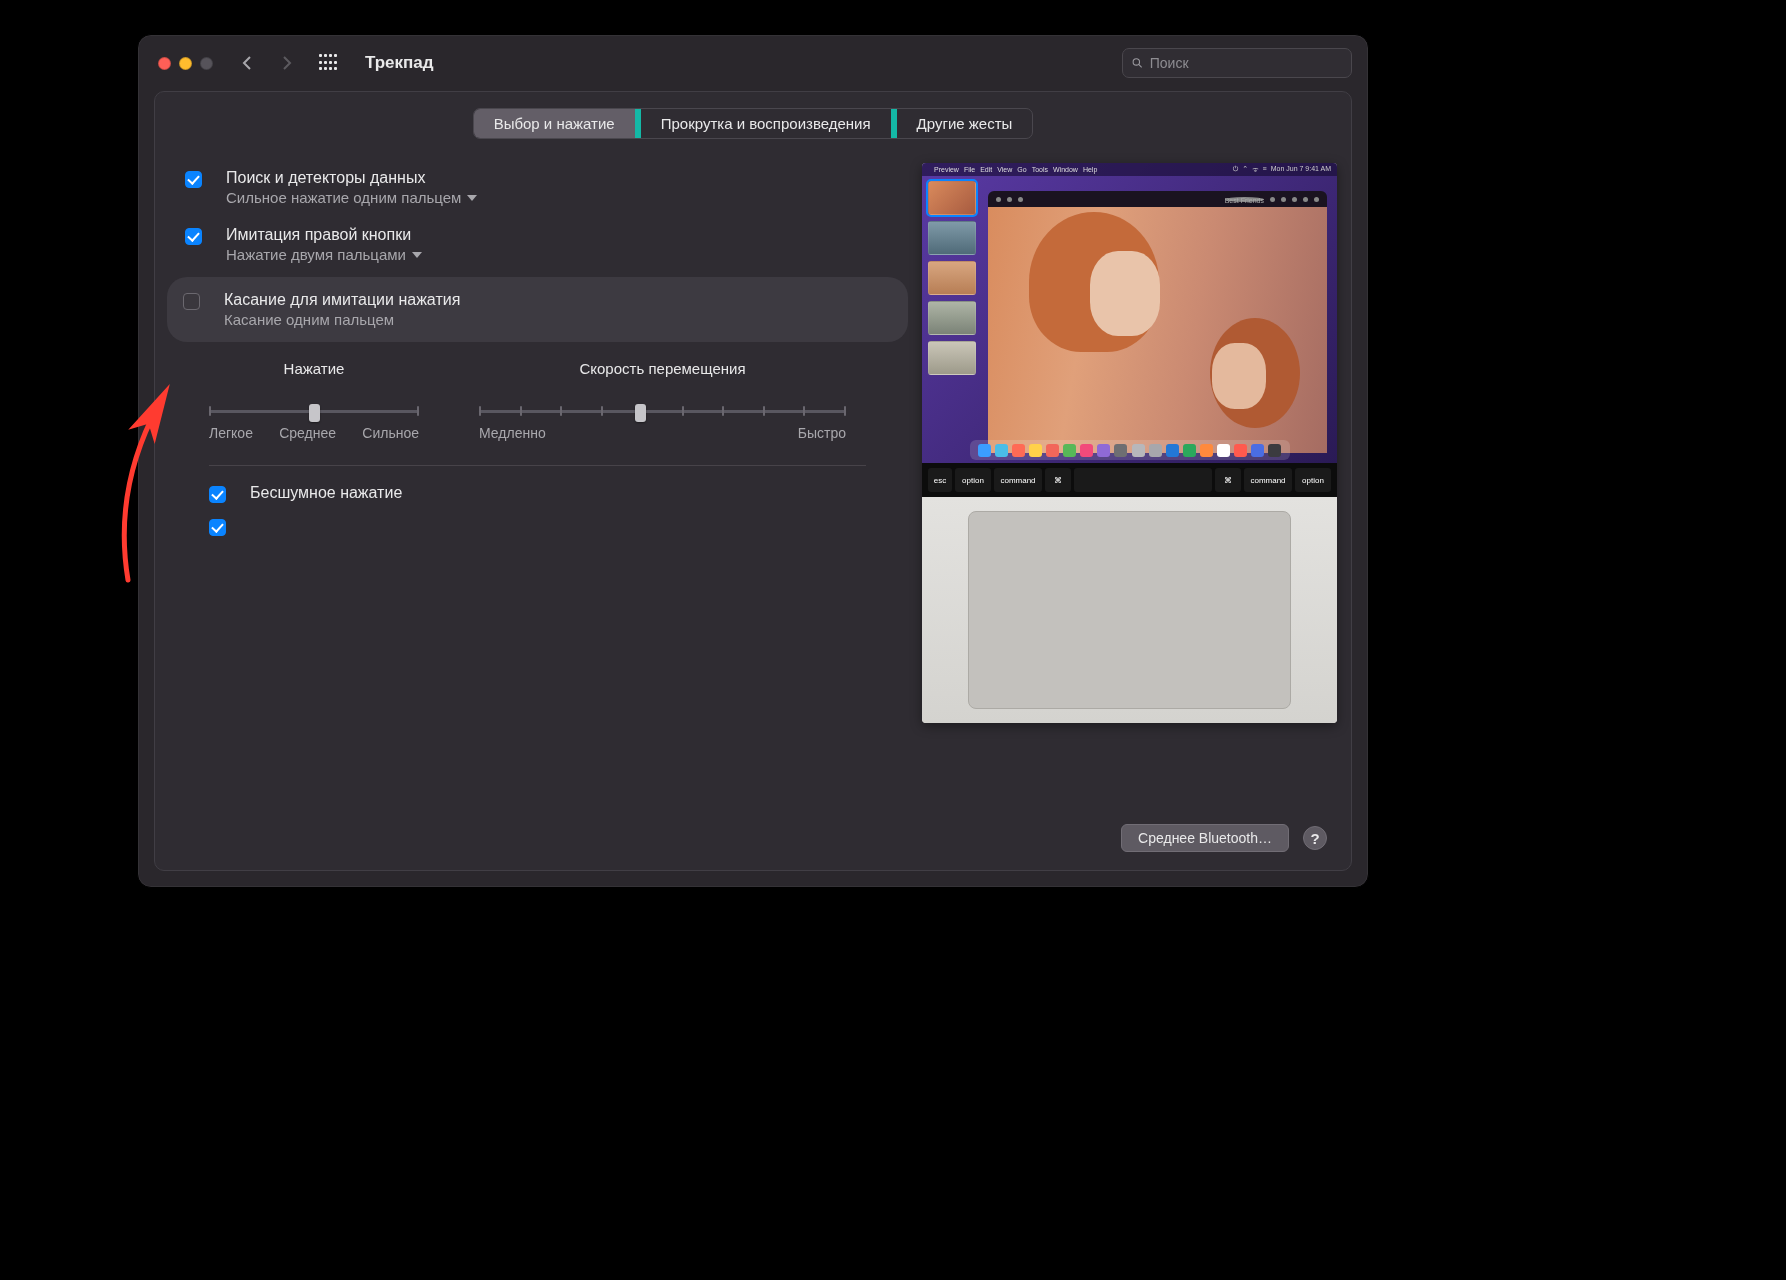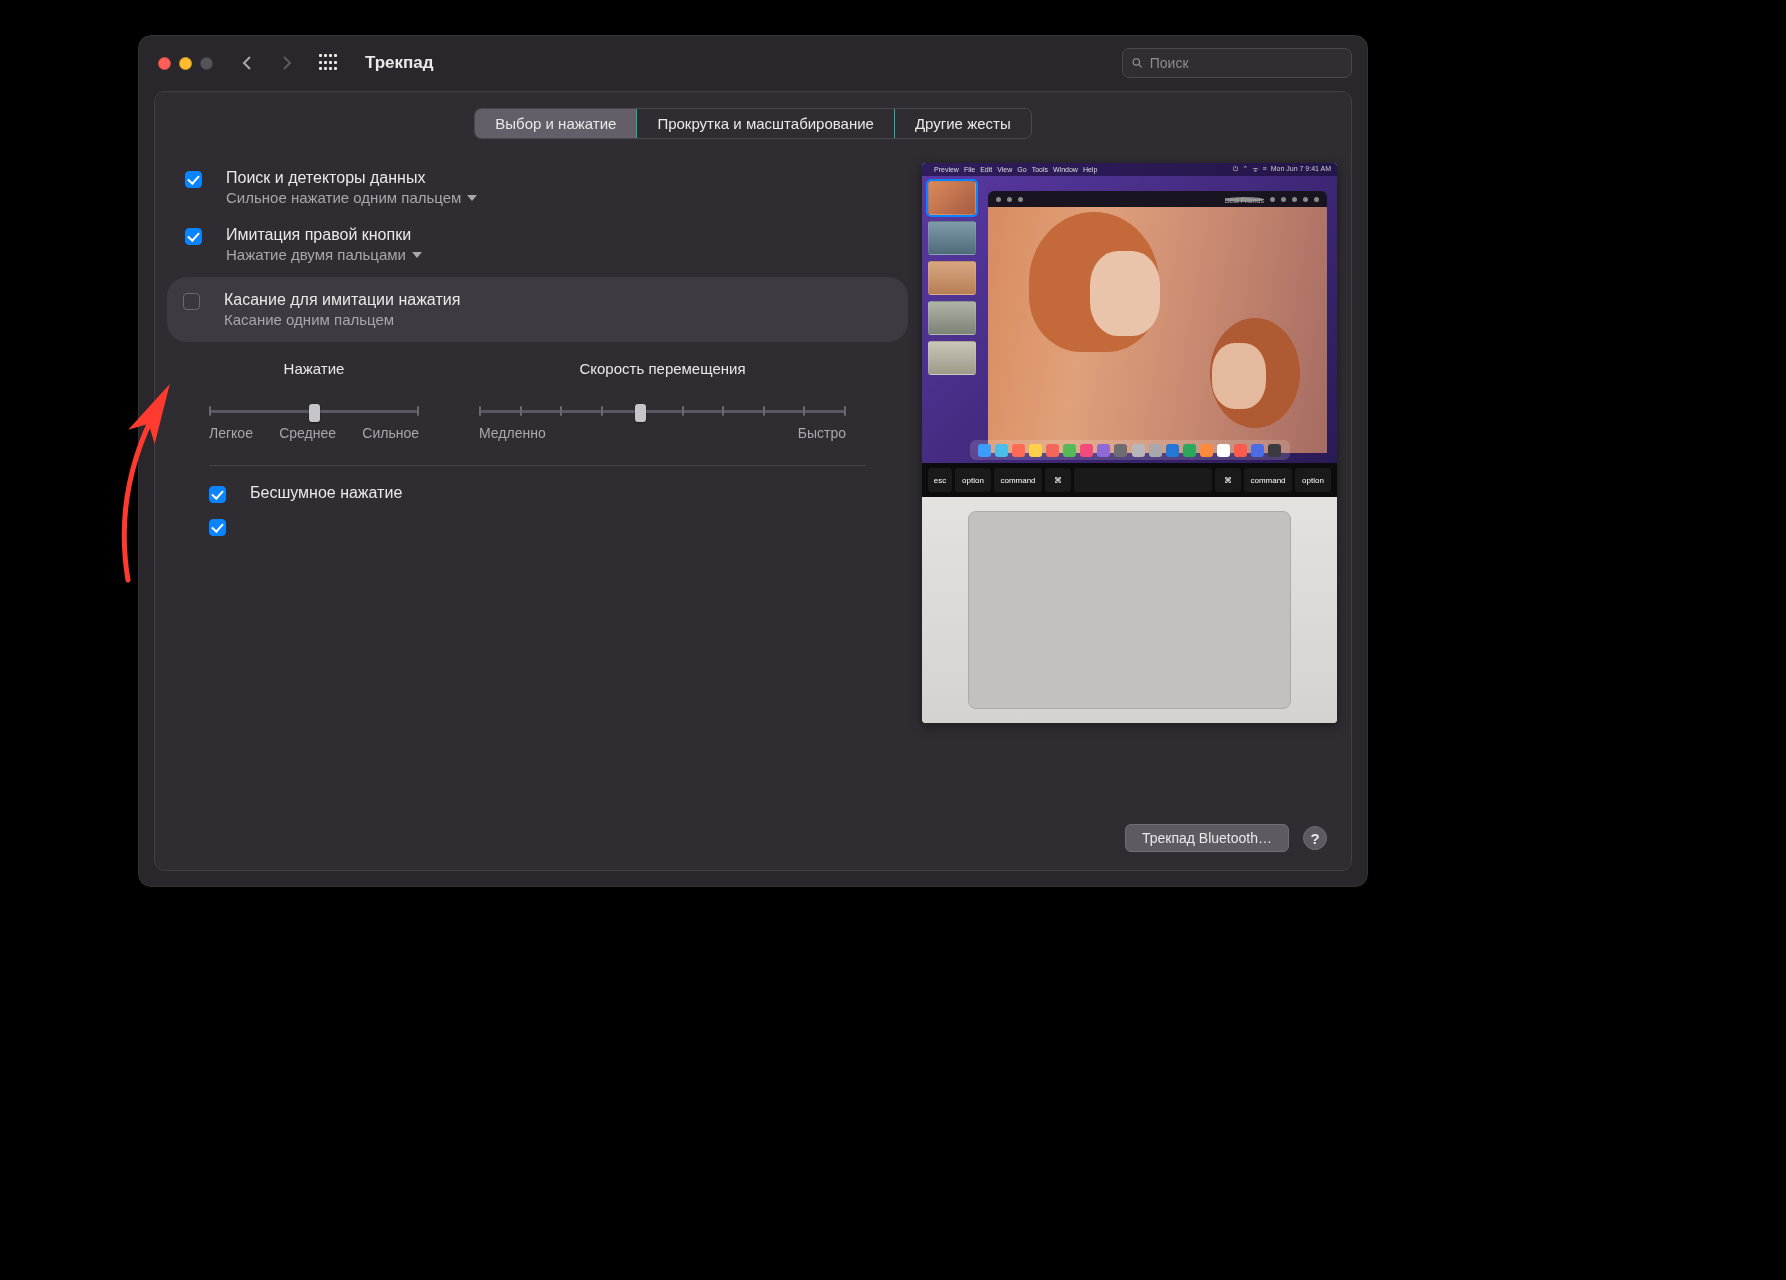--- a/index.html
+++ b/index.html
@@ -45,21 +45,21 @@
   .search{margin-left:auto;display:flex;align-items:center;background:var(--input-bg);border:1px solid #4a474d;border-radius:7px;height:30px;padding:0 8px;width:230px;color:var(--text-dim2);gap:6px}
   .search svg{width:14px;height:14px;stroke:#9b9aa0;stroke-width:2;fill:none}
   .search input{background:transparent;border:none;outline:none;color:var(--text);font-size:14px;width:100%}
   .search input::placeholder{color:var(--text-dim2)}
 
   
   .content{flex:1;margin:0 16px 16px 16px;background:#2f2c32;border-radius:10px;border:1px solid #413e45;padding:16px 0 18px 0;display:flex;flex-direction:column}
 
   
   .tabs{align-self:center;display:flex;background:transparent;border:1px solid #4a474e;border-radius:7px;overflow:hidden}
-  .tab{padding:6px 20px;font-size:15px;color:var(--text);border-right:1px solid #14b8a6;cursor:pointer}
+  .tab{padding:6px 20px;font-size:15px;color:var(--text);border-right:6px solid #14b8a6;cursor:pointer}
   .tab:last-child{border-right:none}
   .tab.sel{background:var(--seg-sel)}
   
   .cols{display:flex;margin-top:24px;padding:0 14px;gap:16px;flex:1}
   .left{flex:1;min-width:0}
   .right{width:415px;display:flex;align-items:flex-start;justify-content:center}
   
   .row{display:flex;align-items:flex-start;gap:24px;padding:6px 16px 14px 16px}
   .row.hl{background:var(--hl-row);border-radius:20px;margin:0 -2px 0 -2px;padding-top:14px;padding-bottom:14px}
   .chk{width:17px;height:17px;border-radius:4px;flex:none;margin-top:2px;position:relative;border:1px solid #6b686f;background:#3a373d}
@@ -159,21 +159,21 @@
           <circle cx="10" cy="10" r="6"></circle>
           <line x1="20" y1="20" x2="15" y2="15"></line>
         </svg>
       <input placeholder="Поиск" style="">
     </div>
   </div>
 
   <div class="content">
     <div class="tabs">
       <div class="tab sel">Выбор и нажатие</div>
-      <div class="tab">Прокрутка и масштабирование</div>
+      <div class="tab">Прокрутка и воспроизведения</div>
       <div class="tab">Другие жесты</div>
     </div>
 
     <div class="cols">
       <div class="left">
 
         <div class="row">
           <div class="chk on"></div>
           <div>
             <div class="lbl">Поиск и детекторы данных</div>
@@ -342,21 +342,21 @@
             <div class="key" style="flex:0 0 36px">option</div>
           </div>
           <div class="trackpad">
               <div class="tp"></div>
             </div>
         </div>
       </div>
     </div>
 
     <div class="footer">
-      <button class="btn">Трекпад Bluetooth…</button>
+      <button class="btn">Среднее Bluetooth…</button>
       <div class="help">?</div>
     </div>
   </div>
 </div>
 
 <div class="arrow">
   <svg width="60" height="190">
     <defs>
       <marker id="ah" markerWidth="14" markerHeight="14" refX="7" refY="3" orient="auto">
         <path d="M0,0 L12,3 L0,6 L3,3 Z" fill="#ff3b30"></path>

